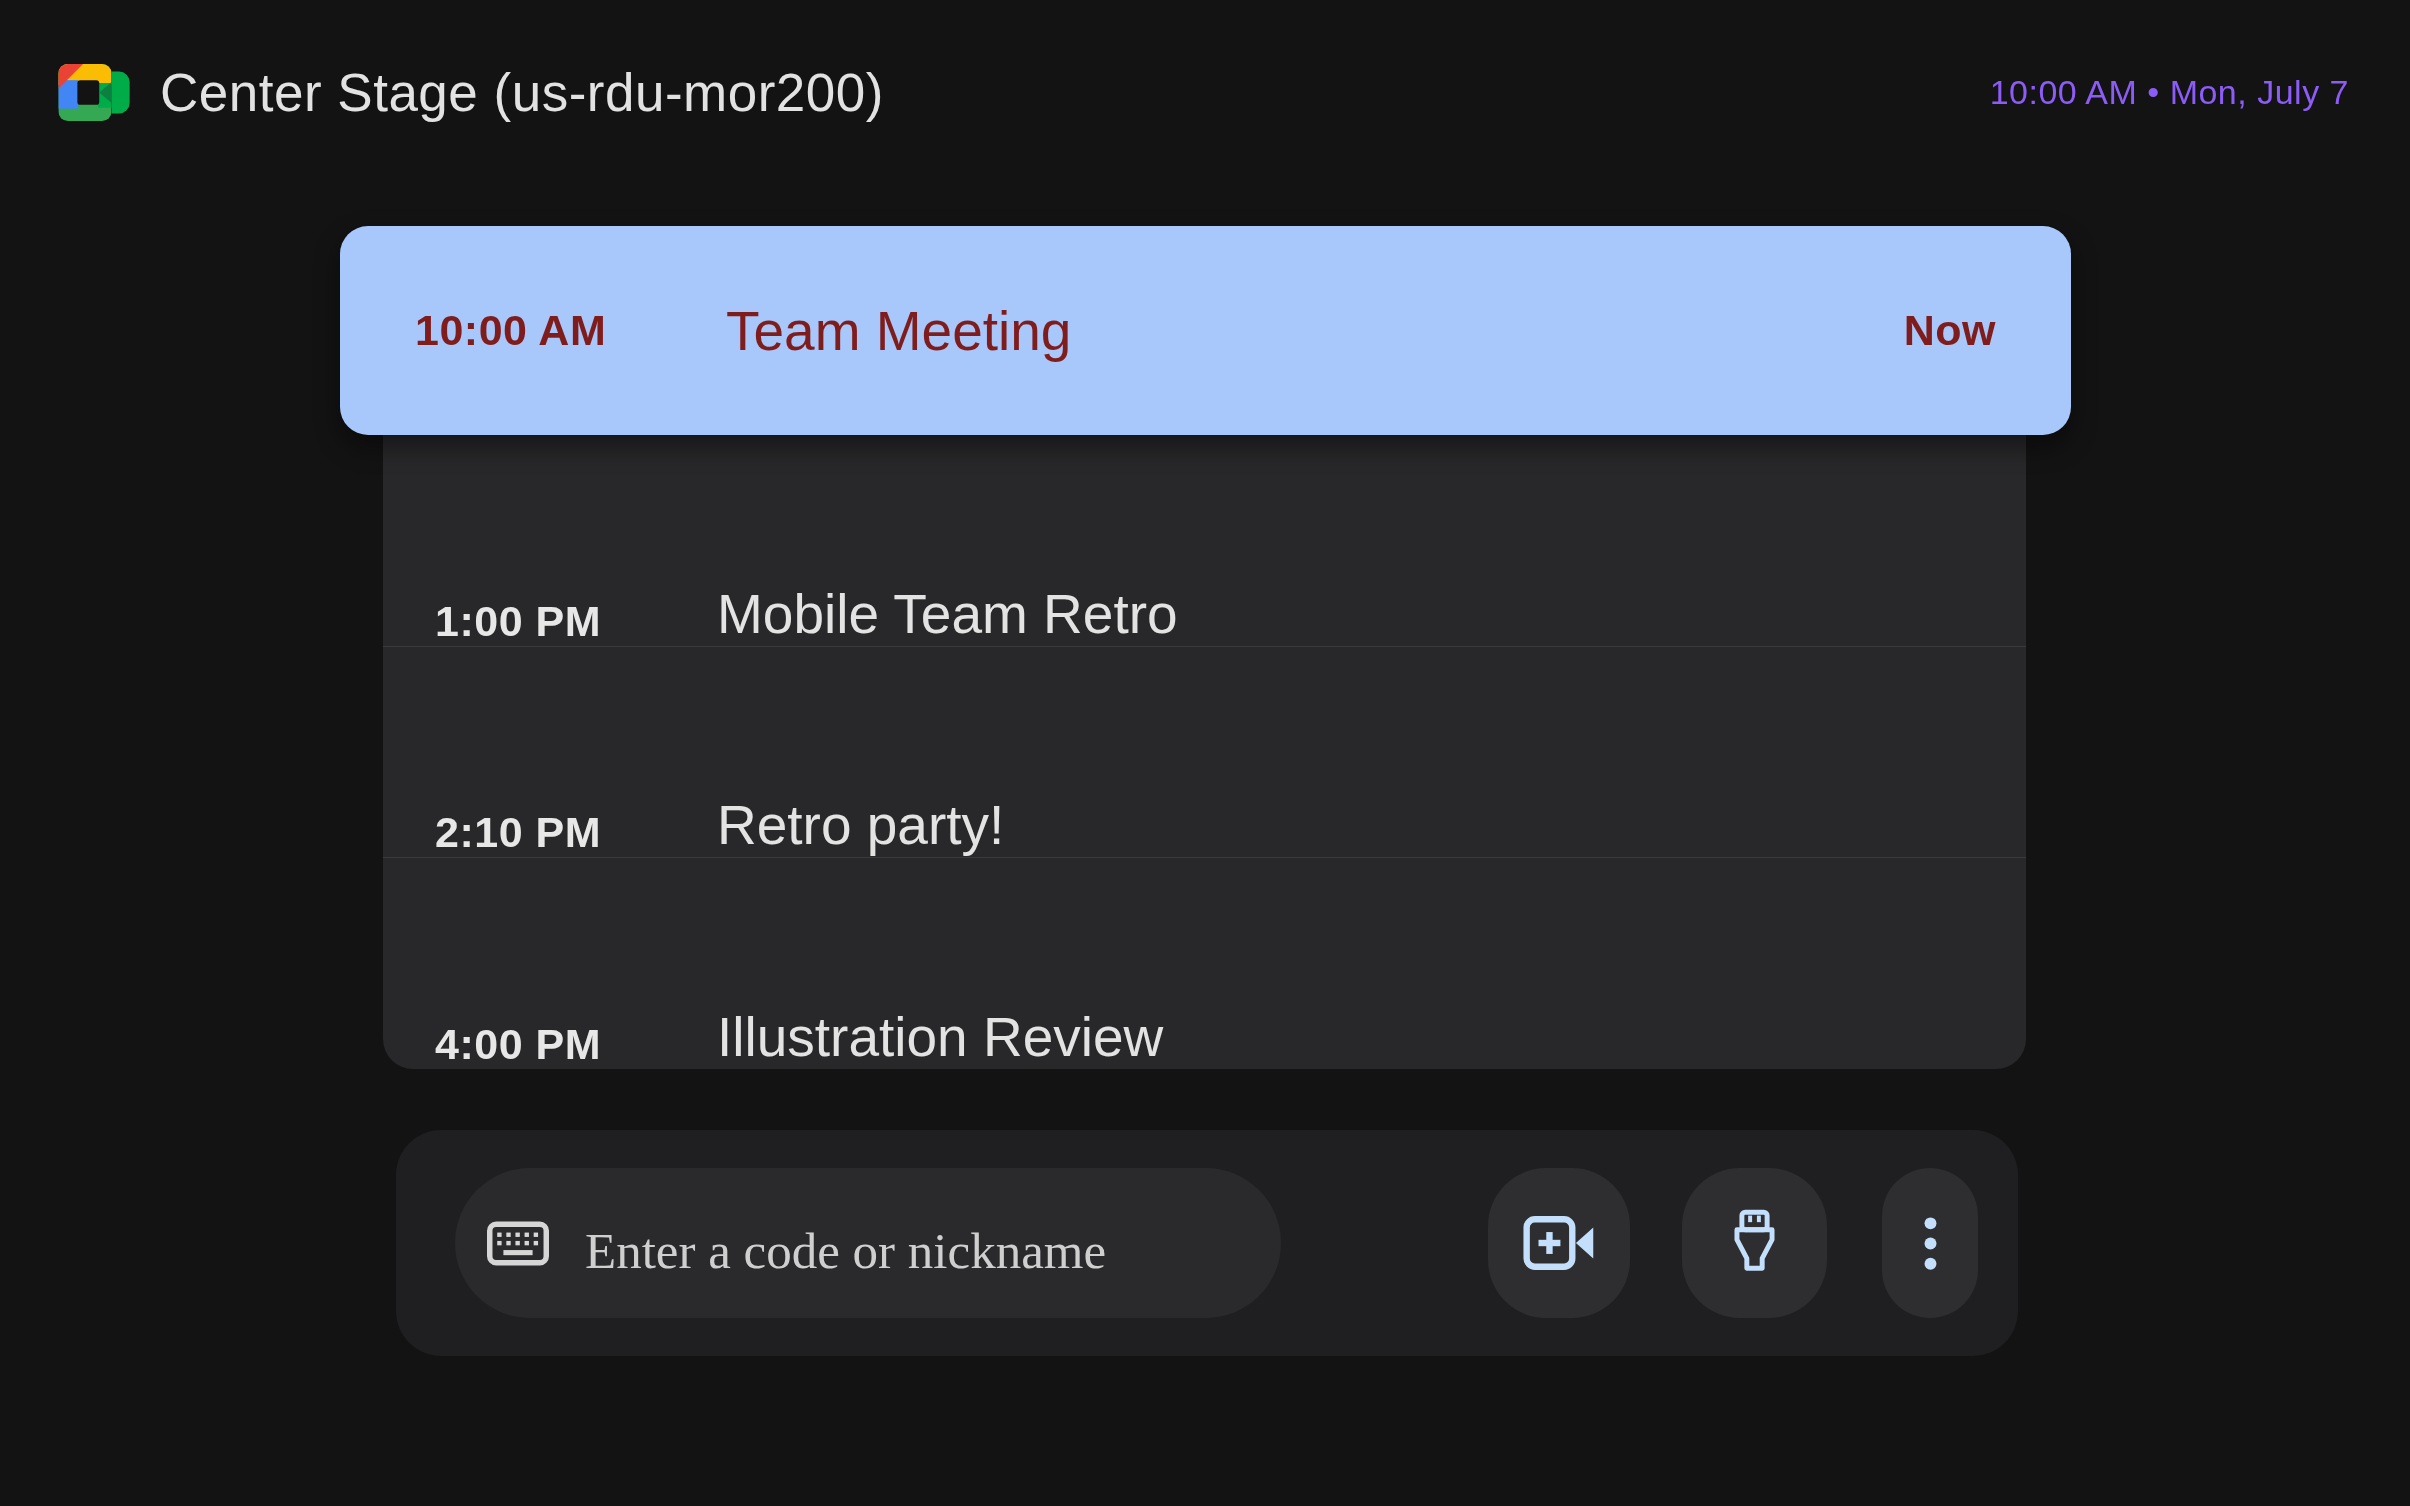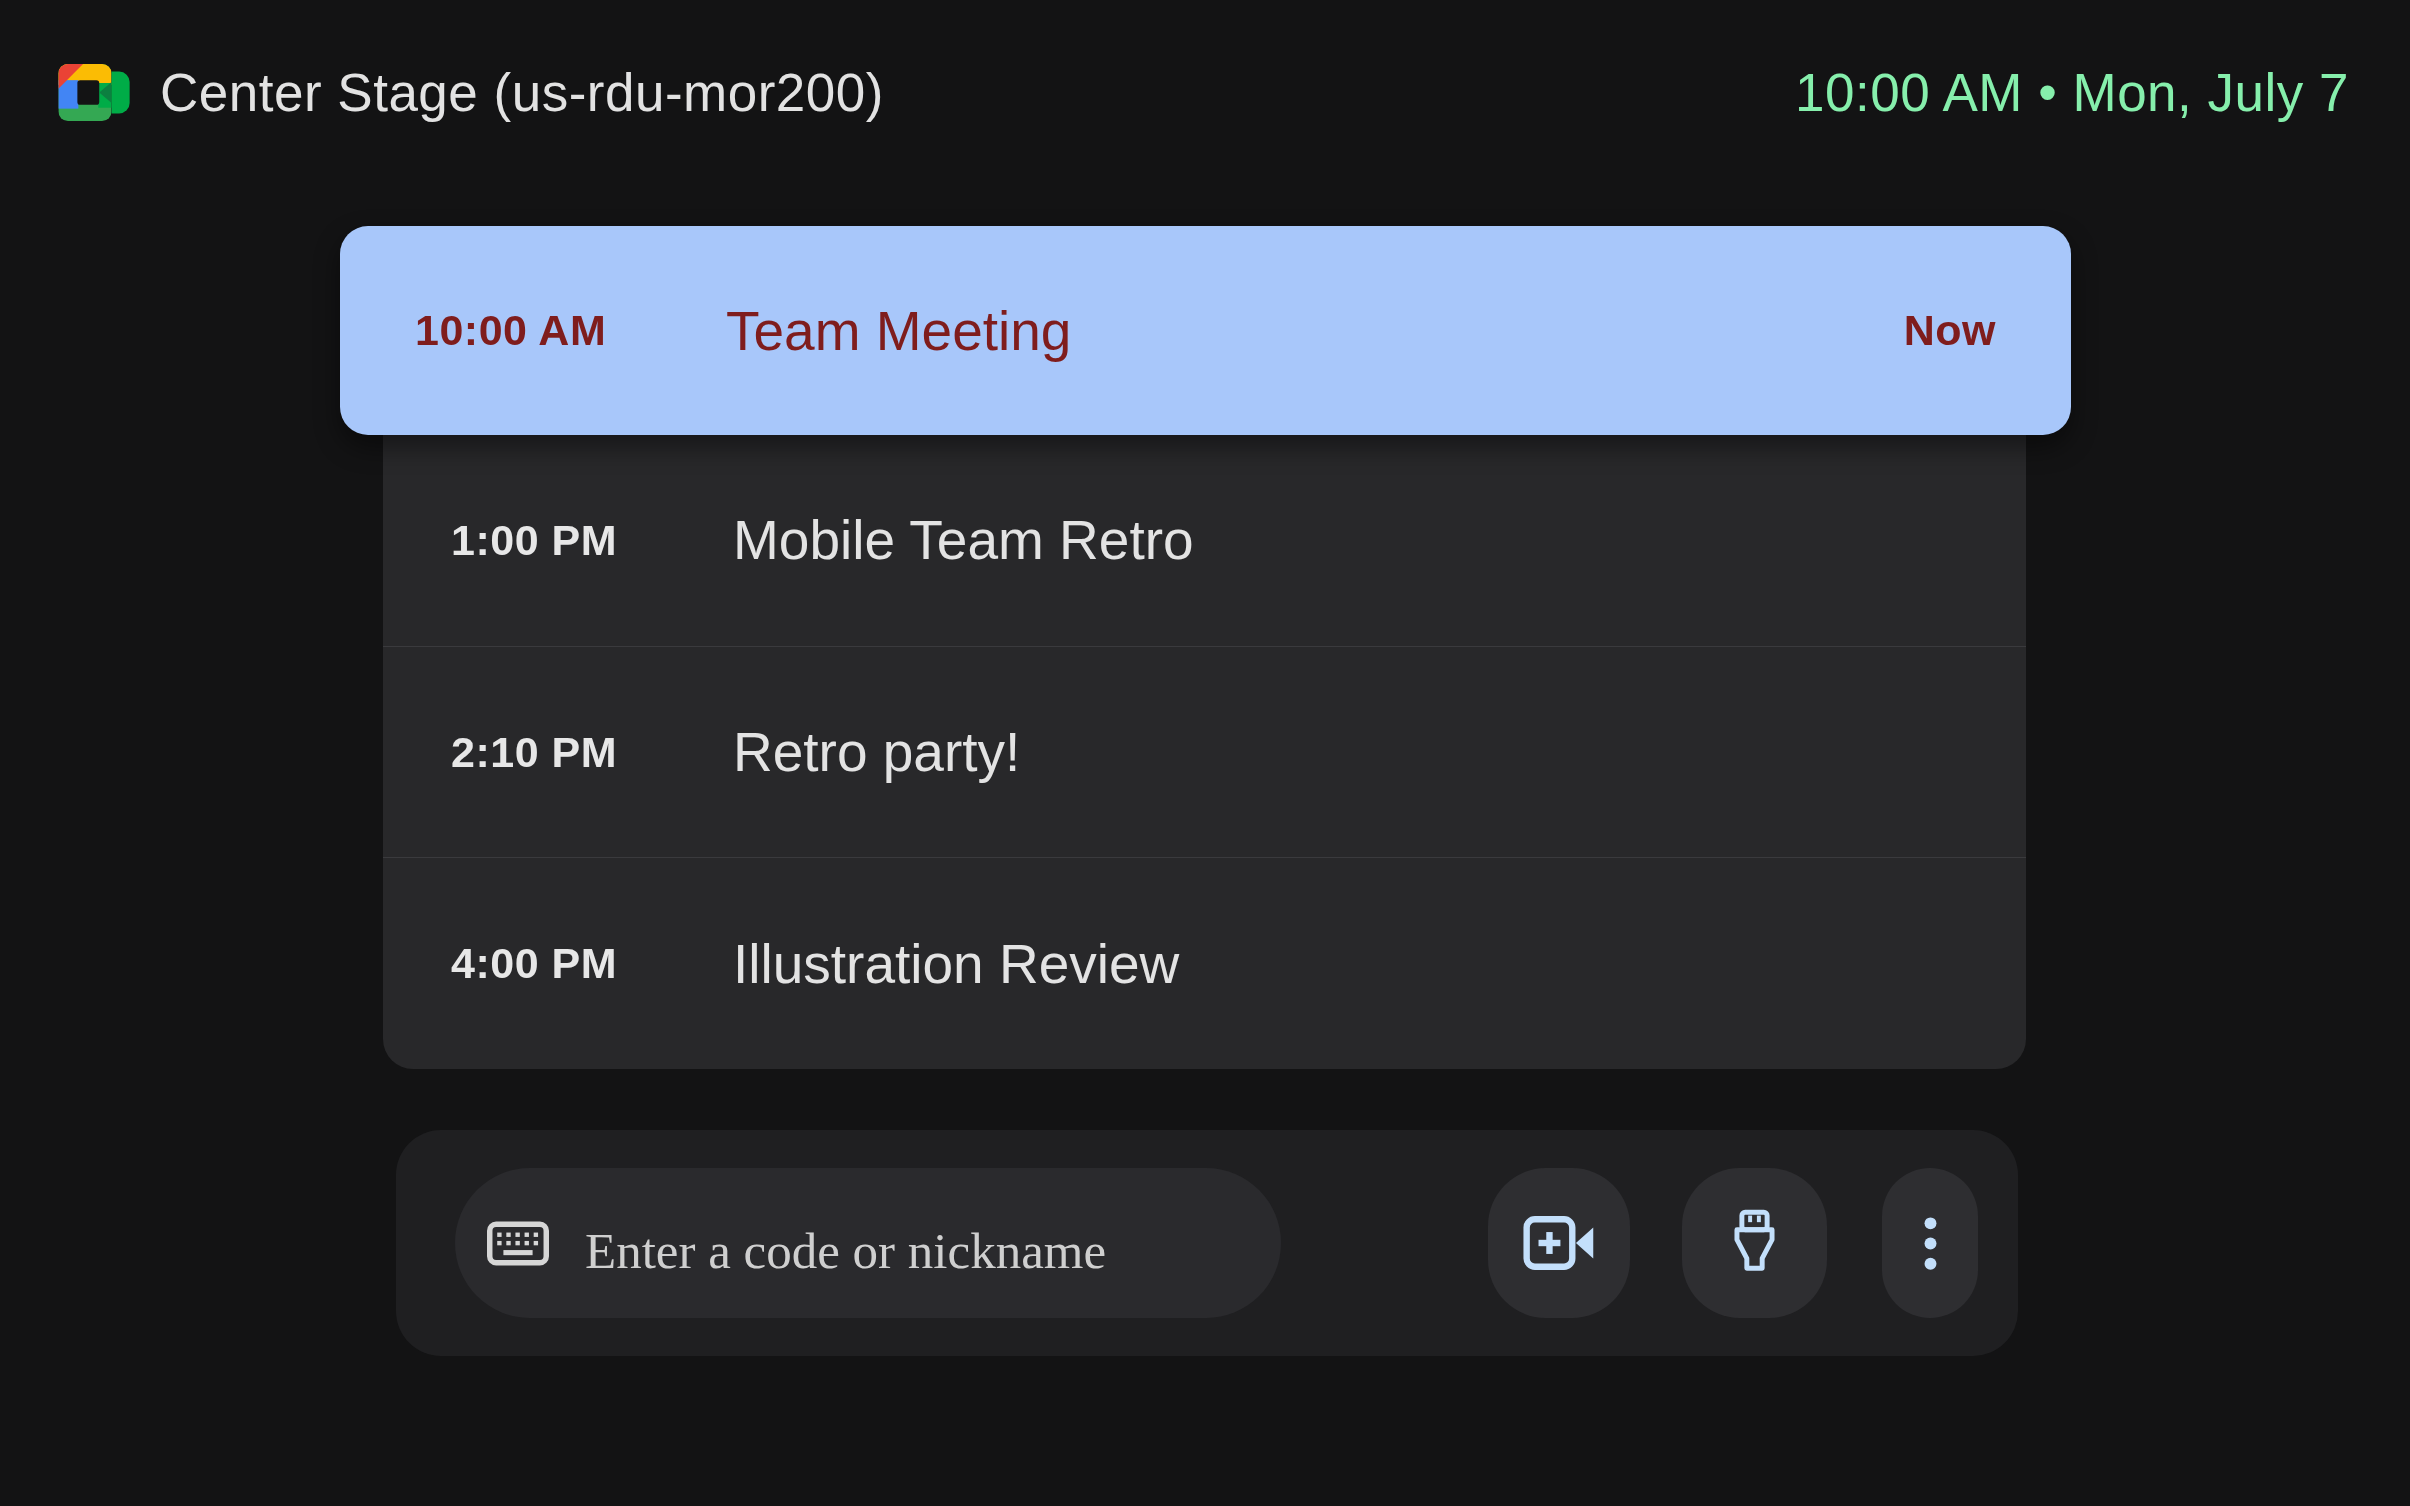--- a/index.html
+++ b/index.html
@@ -4,36 +4,36 @@
 <style>
   html,body{margin:0;padding:0;background:#0e0e0f;}
   .screen{
     position:relative;width:2411px;height:1507px;background:#131314;overflow:hidden;
     font-family:"Liberation Sans","DejaVu Sans",sans-serif;
   }
   
   .header{position:absolute;left:0;right:0;top:26px;height:132px;display:flex;align-items:center;padding:0 62px 0 58px;box-sizing:border-box;}
   .meet-logo{width:72px;height:57px;flex:0 0 auto;}
   .device-name{margin-left:30px;font-size:53px;color:#e2e2e2;letter-spacing:0.5px;white-space:nowrap;}
-  .clock{margin-left:auto;font-size:53px;color:#86efac;letter-spacing:0.5px;white-space:nowrap;}
+  .clock{margin-left:auto;font-size:34px;color:#8b5cf6;letter-spacing:0.5px;white-space:nowrap;}
   
   .now-card{
     position:absolute;left:340px;top:226px;width:1731px;height:209px;border-radius:28px;
     background:#a8c7fa;color:#7f1d1d;display:flex;align-items:center;padding:0 75px;box-sizing:border-box;
     box-shadow:0 11.3px 26px rgba(0,0,0,.45);z-index:3;cursor:pointer;
   }
   .now-card .evt-time{width:311px;font-size:43px;font-weight:bold;letter-spacing:0.5px;flex:0 0 auto;}
   .now-card .evt-title{font-size:55px;font-weight:normal;}
   .now-badge{margin-left:auto;font-size:43px;font-weight:bold;letter-spacing:0.5px;}
   
   .schedule-card{
     position:absolute;left:383px;top:435px;width:1643px;height:634px;background:#28282a;
     border-radius:0 0 30px 30px;z-index:2;display:flex;flex-direction:column;overflow:hidden;
   }
-  .sched-row{flex:1 1 0;display:flex;align-items:center;padding:0 68px;box-sizing:border-box;cursor:pointer;}
+  .sched-row{flex:1 1 0;display:flex;align-items:flex-end;padding:0 52px;box-sizing:border-box;cursor:pointer;}
   .sched-row + .sched-row{border-top:1.9px solid #3a3a3d;}
   .sched-row .evt-time{width:282px;font-size:43px;font-weight:bold;color:#e7e7e7;letter-spacing:0.5px;flex:0 0 auto;}
   .sched-row .evt-title{font-size:55px;color:#e3e3e3;}
   
   .join-bar{
     position:absolute;left:396px;top:1130px;width:1622px;height:226px;border-radius:45px;background:#1f1f21;
     display:flex;align-items:center;padding:0 40px 0 59px;box-sizing:border-box;
   }
   .code-pill{
     width:826px;height:150px;border-radius:75px;background:#2a2a2d;display:flex;align-items:center;

